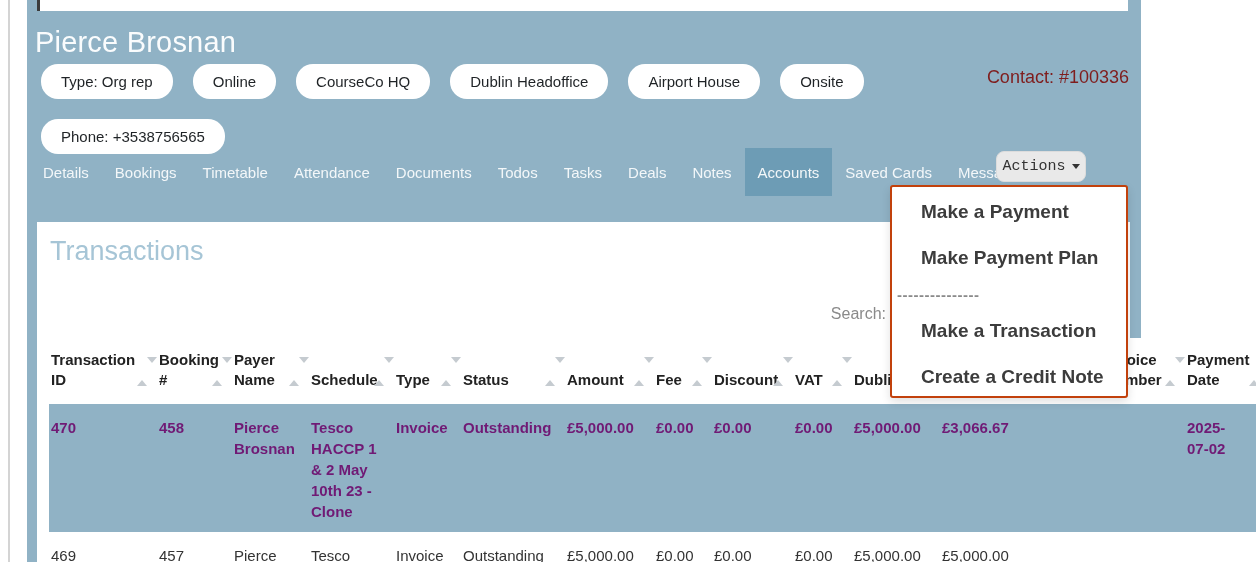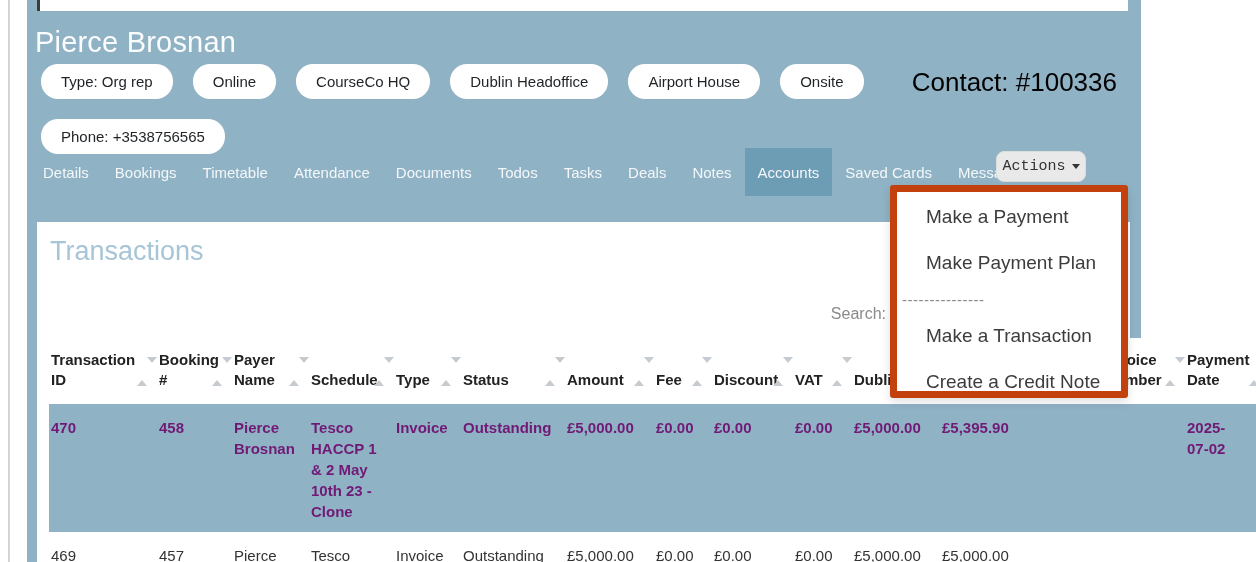--- a/index.html
+++ b/index.html
@@ -8,21 +8,21 @@
   *{box-sizing:border-box;margin:0;padding:0;}
   body{margin:0;background:#fff;font-family:"Liberation Sans","DejaVu Sans",sans-serif;}
   .canvas{position:relative;width:1256px;height:562px;overflow:hidden;background:#fff;}
 
   .left-rule{position:absolute;left:8px;top:0;width:2px;height:562px;background:#d4d4d4;}
 
   .card{position:absolute;left:27px;top:0;width:1114px;height:562px;background:var(--blue);}
   .top-strip{position:absolute;left:10px;top:0;width:1091px;height:11px;background:#fff;border-left:3px solid #3c3c3c;}
 
   .contact-name{position:absolute;left:8px;top:26px;font-size:29px;font-weight:400;color:#fafcfd;letter-spacing:.2px;}
-  .contact-ref{position:absolute;right:24px;top:67px;font-size:26px;color:#000000;}
+  .contact-ref{position:absolute;right:12px;top:67px;font-size:18px;color:#7f1d1d;}
 
   .badges{position:absolute;left:14px;top:64px;width:862px;display:flex;flex-wrap:wrap;column-gap:14px;row-gap:1px;gap:20px;}
   .badge{background:#fff;color:#1f2326;font-size:15px;line-height:19px;padding:8px 20px;border-radius:17px;white-space:nowrap;}
 
   .tabs{position:absolute;left:3px;top:148px;height:48px;display:flex;align-items:stretch;}
   .tab{display:flex;align-items:center;padding:0 13px;font-size:15px;color:#f3f7f9;cursor:pointer;white-space:nowrap;}
   .tab.active{background:var(--blue-active);}
 
   .actions-btn{position:absolute;left:996px;top:151px;width:90px;height:31px;background:#e9e9e9;border:1px solid #dcdcdc;border-radius:8px;font-size:15px;color:#333;display:flex;align-items:center;justify-content:center;gap:6px;cursor:pointer;z-index:20;font-family:Liberation Mono, monospace;}
   .caret{width:0;height:0;border-left:4px solid transparent;border-right:4px solid transparent;border-top:5px solid #333;display:inline-block;}
@@ -36,21 +36,21 @@
   table{border-collapse:collapse;table-layout:fixed;width:1220px;background:#fff;}
   th{vertical-align:bottom;text-align:left;font-size:15px;font-weight:700;color:#222;line-height:20px;padding:12px 10px 14px 2px;position:relative;cursor:pointer;}
   td{vertical-align:top;text-align:left;font-size:15px;color:#333;line-height:21px;padding:13px 8px 10px 2px;}
   tr.hl td{background:var(--hl);color:#701a75;font-weight:700;}
   td.cell-schedule{padding-right:14px;}
   td.cell-payment-date{padding-right:26px;}
   .sort{position:absolute;right:10px;top:24px;width:10px;}
   .arr-up{width:0;height:0;border-left:5px solid transparent;border-right:5px solid transparent;border-bottom:6px solid #c5cbd0;}
   .arr-down{width:0;height:0;border-left:5px solid transparent;border-right:5px solid transparent;border-top:6px solid #c5cbd0;margin-top:3px;}
 
-  .dropdown{position:absolute;left:890px;top:185px;width:238px;height:213px;background:#fff;border:7px solid #c2410c;border-radius:3px;box-shadow:0 4px 10px rgba(0,0,0,.12);z-index:30;padding:2px 0;}
+  .dropdown{position:absolute;left:890px;top:185px;width:238px;height:213px;background:#fff;border:2px solid #c2410c;border-radius:3px;box-shadow:0 4px 10px rgba(0,0,0,.12);z-index:30;padding:2px 0;font-weight:bold;}
   .dd-item{height:46px;line-height:46px;padding-left:29px;font-size:19px;color:#3c3c3c;white-space:nowrap;cursor:pointer;}
   .dd-divider{height:27px;line-height:27px;padding-left:5px;font-size:15px;color:#8a8a8a;letter-spacing:.5px;overflow:hidden;}
 </style>
 </head>
 <body>
 
 <div class="canvas">
   <div class="left-rule"></div>
 
   <div class="card">
@@ -130,21 +130,21 @@
             <td class="cell-booking">458</td>
             <td class="cell-payer-name">Pierce Brosnan</td>
             <td class="cell-schedule">Tesco HACCP 1 &amp; 2 May 10th 23 - Clone</td>
             <td class="cell-type">Invoice</td>
             <td class="cell-status">Outstanding</td>
             <td class="cell-amount">£5,000.00</td>
             <td class="cell-fee">£0.00</td>
             <td class="cell-discount">£0.00</td>
             <td class="cell-vat">£0.00</td>
             <td class="cell-total">£5,000.00</td>
-            <td class="cell-col-12">£5,395.90</td>
+            <td class="cell-col-12">£3,066.67</td>
             <td class="cell-invoice-number"></td>
             <td class="cell-payment-date">2025-07-02</td>
           </tr>
           <tr>
             <td class="cell-transaction-id">469</td>
             <td class="cell-booking">457</td>
             <td class="cell-payer-name">Pierce</td>
             <td class="cell-schedule">Tesco</td>
             <td class="cell-type">Invoice</td>
             <td class="cell-status">Outstanding</td>

